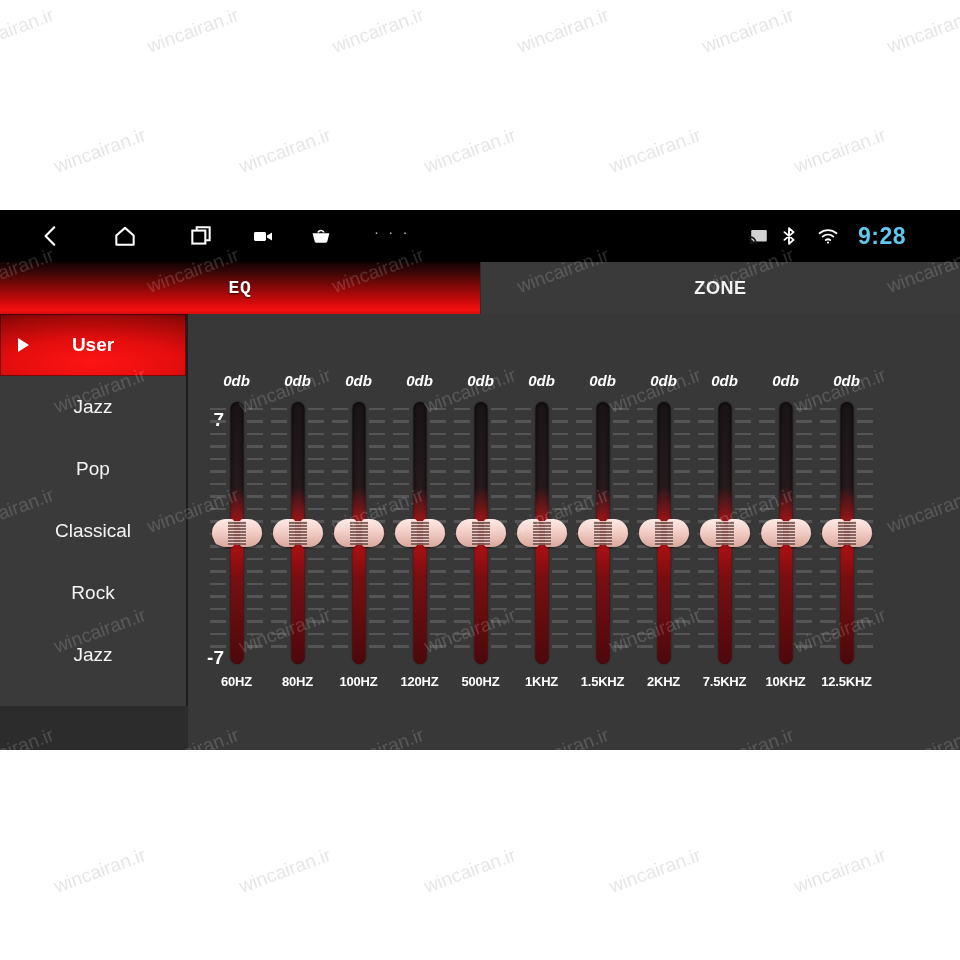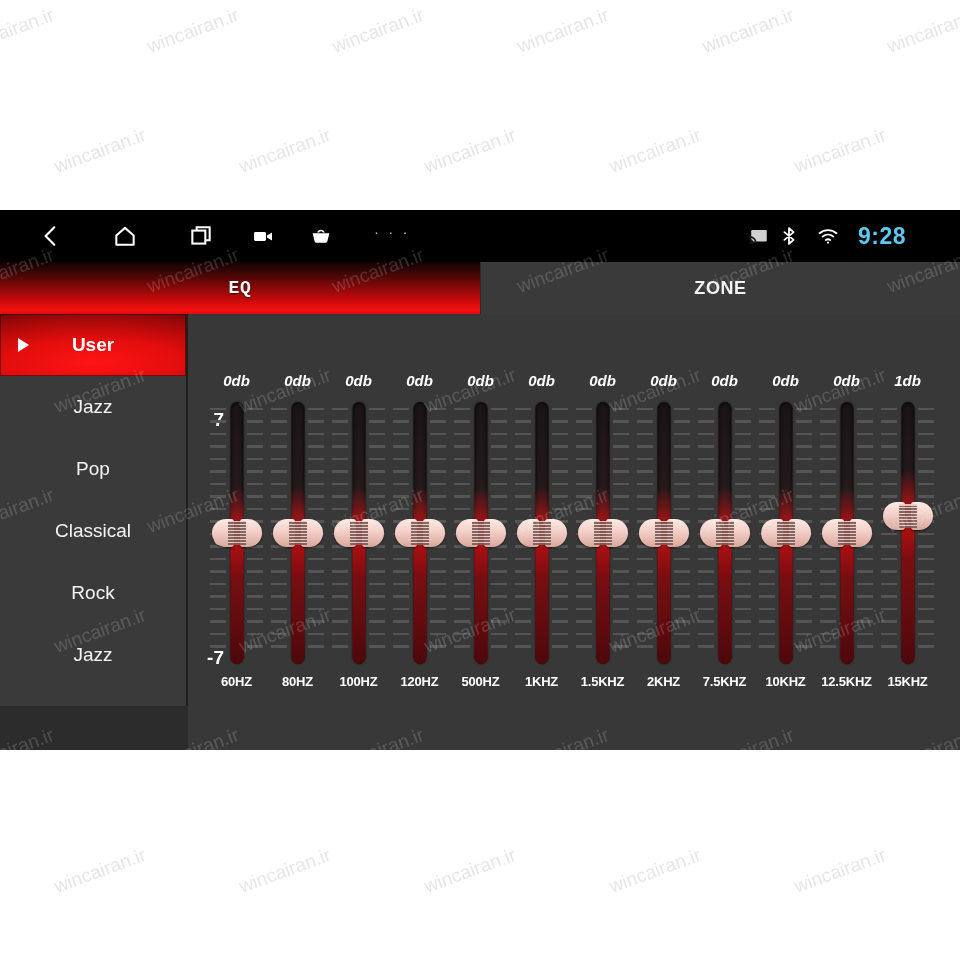--- a/index.html
+++ b/index.html
@@ -492,37 +492,20 @@
               <div class="lower" style="height: 131px;"></div>
               <div class="hot" style="top: 85px; height: 92px;"></div>
             </div>
             <div class="thumb" style="top: 131px;">
               <span class="half l"></span>
               <span class="half r"></span>
               <span class="grip"></span>
             </div>
           </div>
           <div class="freq-label">12.5KHZ</div>
-        </div>
-        <div class="slider-col" style="left: 689px;">
-          <div class="db-label">1db</div>
-          <div class="track-wrap">
-            <div class="ticks left"></div>
-            <div class="ticks right"></div>
-            <div class="track">
-              <div class="lower" style="height: 147.714px;"></div>
-              <div class="hot" style="top: 68.2857px; height: 92px;"></div>
-            </div>
-            <div class="thumb" style="top: 114.286px;">
-              <span class="half l"></span>
-              <span class="half r"></span>
-              <span class="grip"></span>
-            </div>
-          </div>
-          <div class="freq-label">15KHZ</div>
         </div>
       </div>
   </div>
 </div>
 
 <div id="watermarks">
     <span class="wm dark" style="left: -40px; top: 20px;">wincairan.ir</span>
     <span class="wm dark" style="left: 145px; top: 20px;">wincairan.ir</span>
     <span class="wm dark" style="left: 330px; top: 20px;">wincairan.ir</span>
     <span class="wm dark" style="left: 515px; top: 20px;">wincairan.ir</span>

